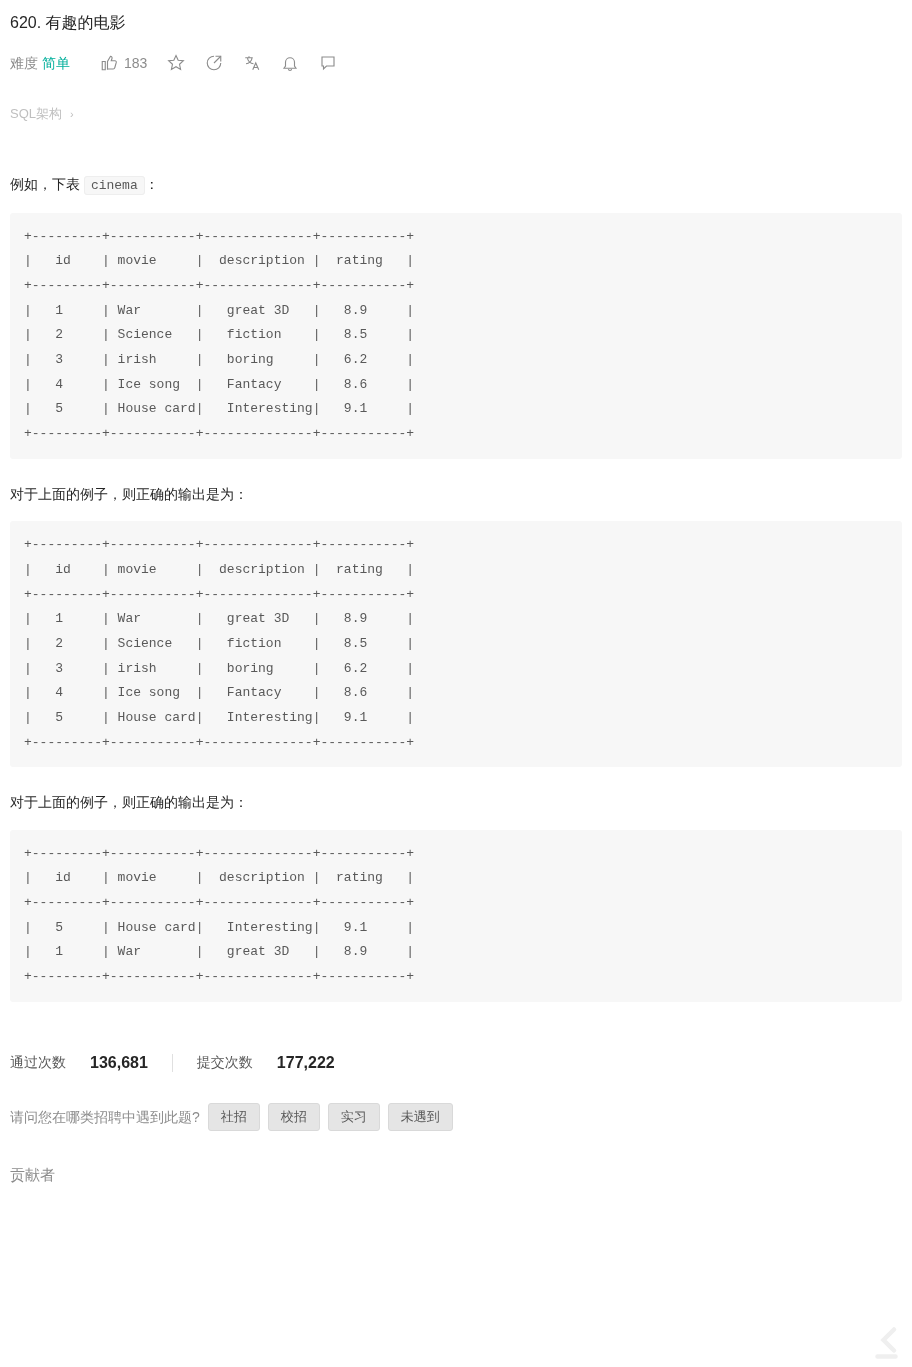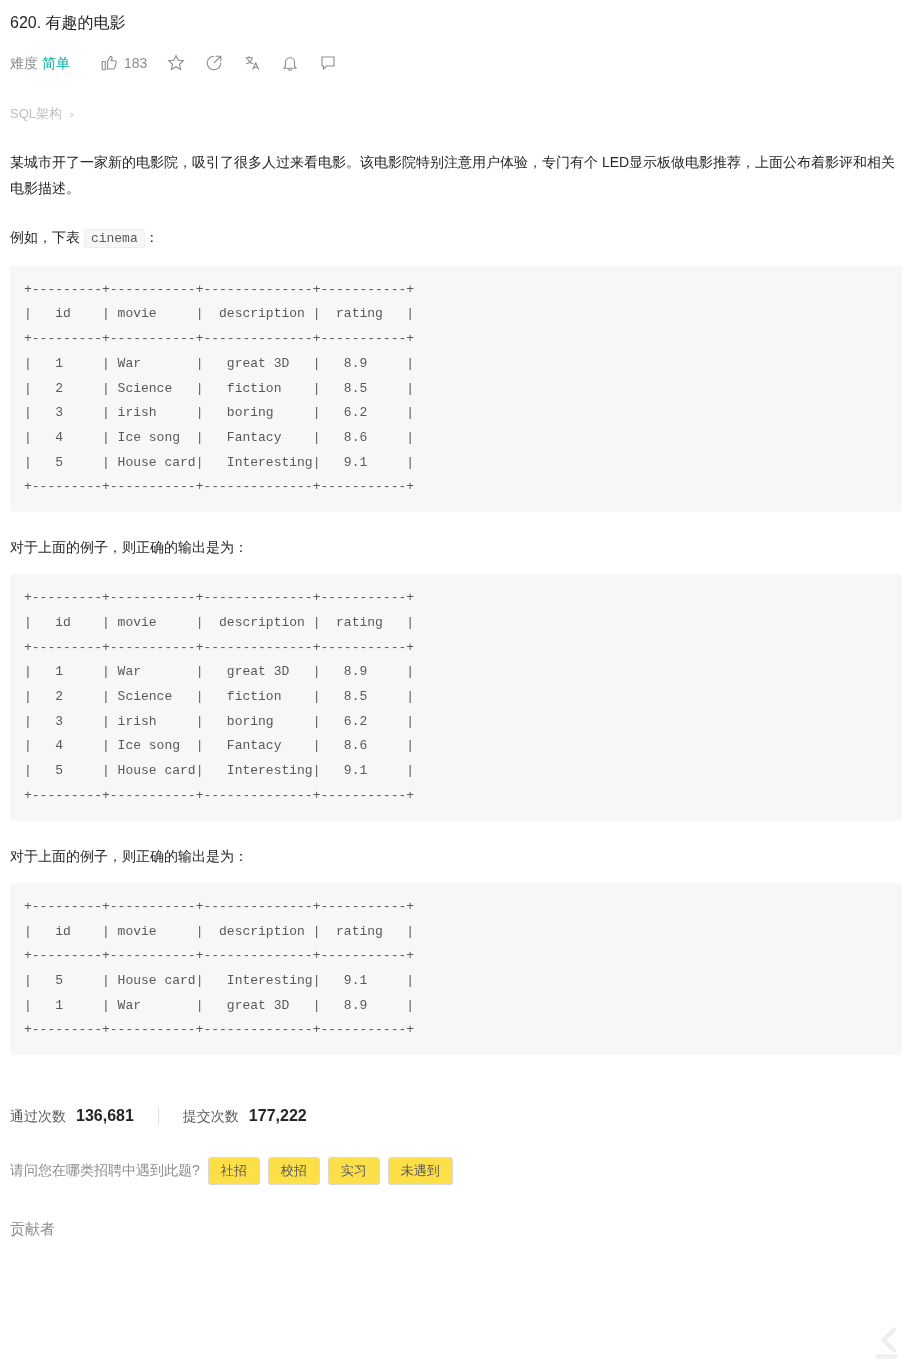--- a/index.html
+++ b/index.html
@@ -77,34 +77,34 @@
       margin-bottom: 24px;
     }
     .example-label { margin-bottom: 16px; color: #262626; }
     .stats {
       display: flex;
       align-items: center;
       gap: 24px;
       margin-top: 48px;
       margin-bottom: 28px;
     }
-    .stat { display: flex; align-items: center; gap: 10px; }
+    .stat { display: flex; align-items: center; gap: 24px; }
     .stat-label { color: #595959; font-size: 14px; }
     .stat-value { font-weight: 700; font-size: 16px; color: #262626; }
     .divider-v { width: 1px; height: 18px; background: #e0e0e0; }
     .survey {
       display: flex;
       align-items: center;
       gap: 8px;
       margin-bottom: 32px;
     }
     .survey-label { color: #8c8c8c; font-size: 14px; }
     .survey-btn {
       border: 1px solid #d9d9d9;
-      background: #fde047;
+      background: #e5e5e5;
       padding: 4px 12px;
       border-radius: 3px;
       font-size: 13px;
       color: #595959;
       cursor: pointer;
     }
     .contributors-label { color: #8c8c8c; font-size: 15px; }
     .corner-icon {
       position: fixed;
       right: 6px;
@@ -181,21 +181,20 @@
     </span>
   </span>
 </div>
 
 <div class="sql-schema">
   <span>SQL架构</span>
   <span class="chev">›</span>
 </div>
 
 <div class="description">
-  <p>某城市开了一家新的电影院，吸引了很多人过来看电影。该电影院特别注意用户体验，专门有个 LED显示板做电影推荐，上面公布着影评和相关电影描述。</p>
 </div>
 
 <p class="example-label">
   <span>例如，下表 </span><code class="inline-code">cinema</code><span>：</span>
 </p>
 
 <pre class="code-block">+---------+-----------+--------------+-----------+
 |   id    | movie     |  description |  rating   |
 +---------+-----------+--------------+-----------+
 |   1     | War       |   great 3D   |   8.9     |

